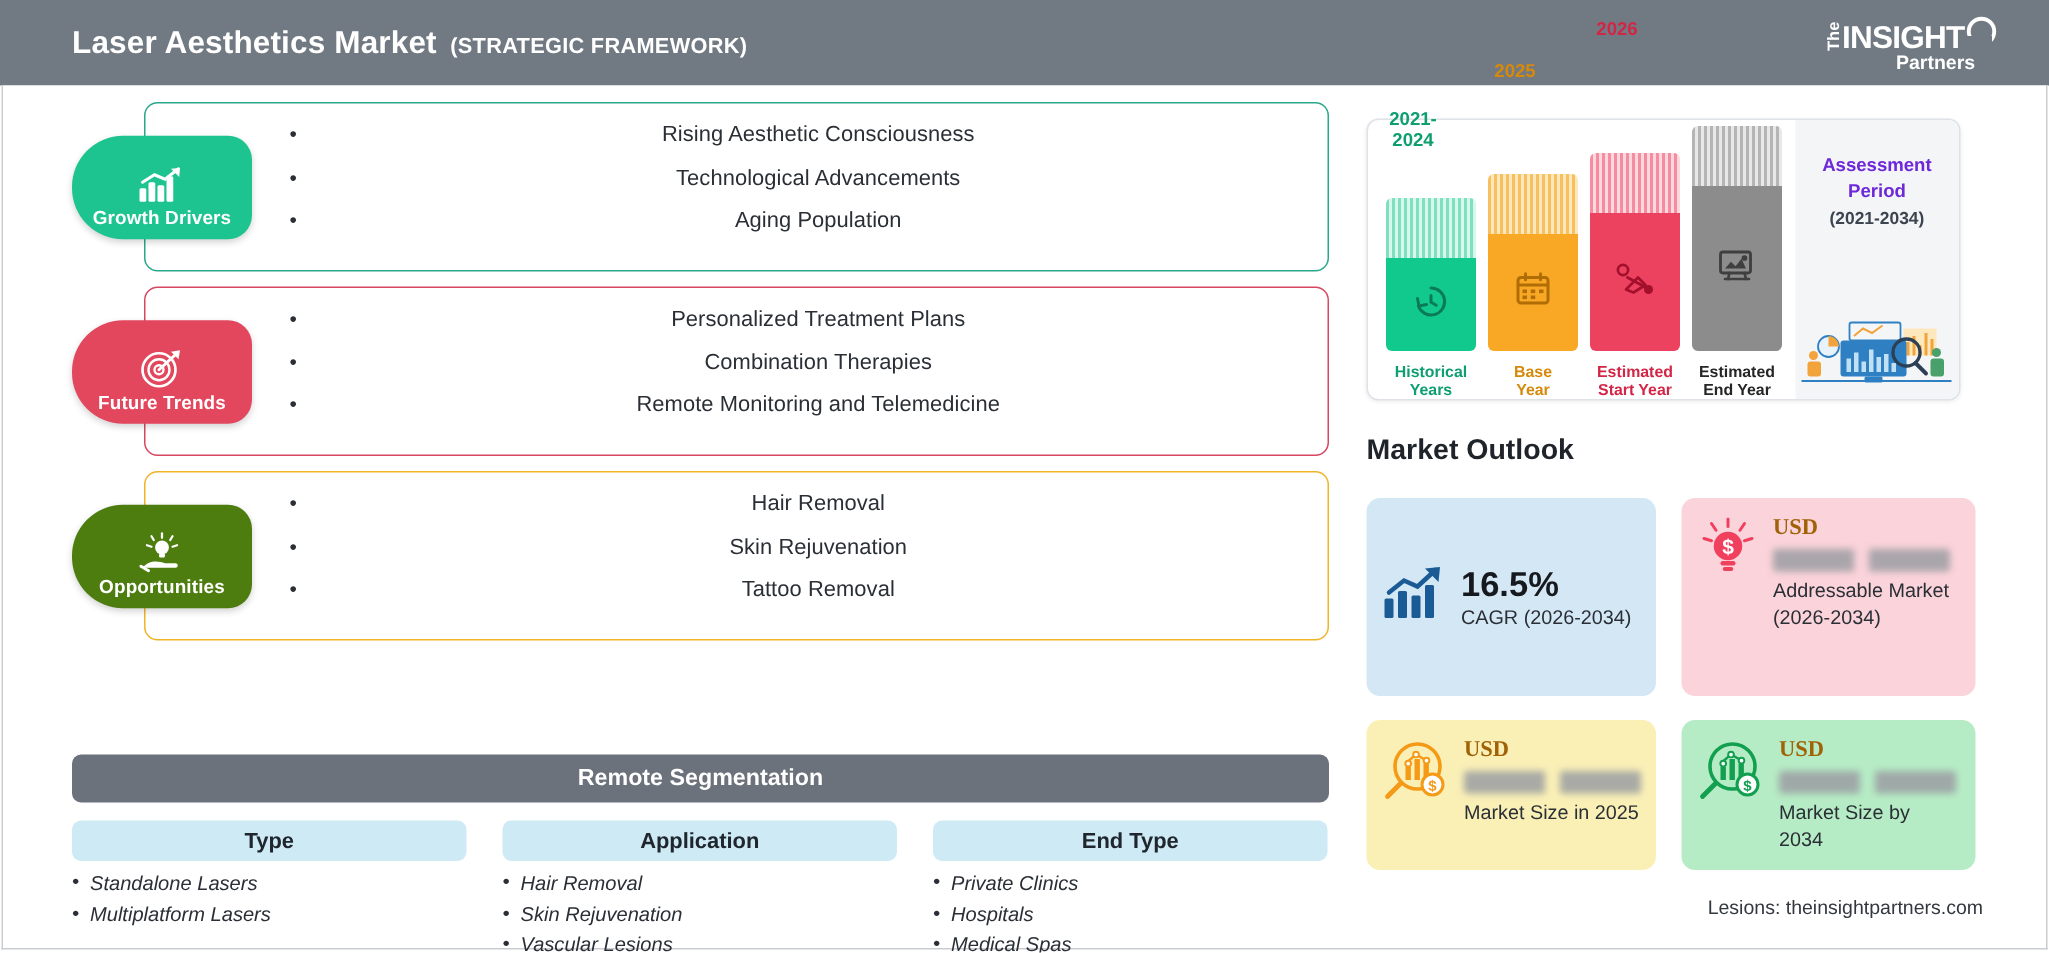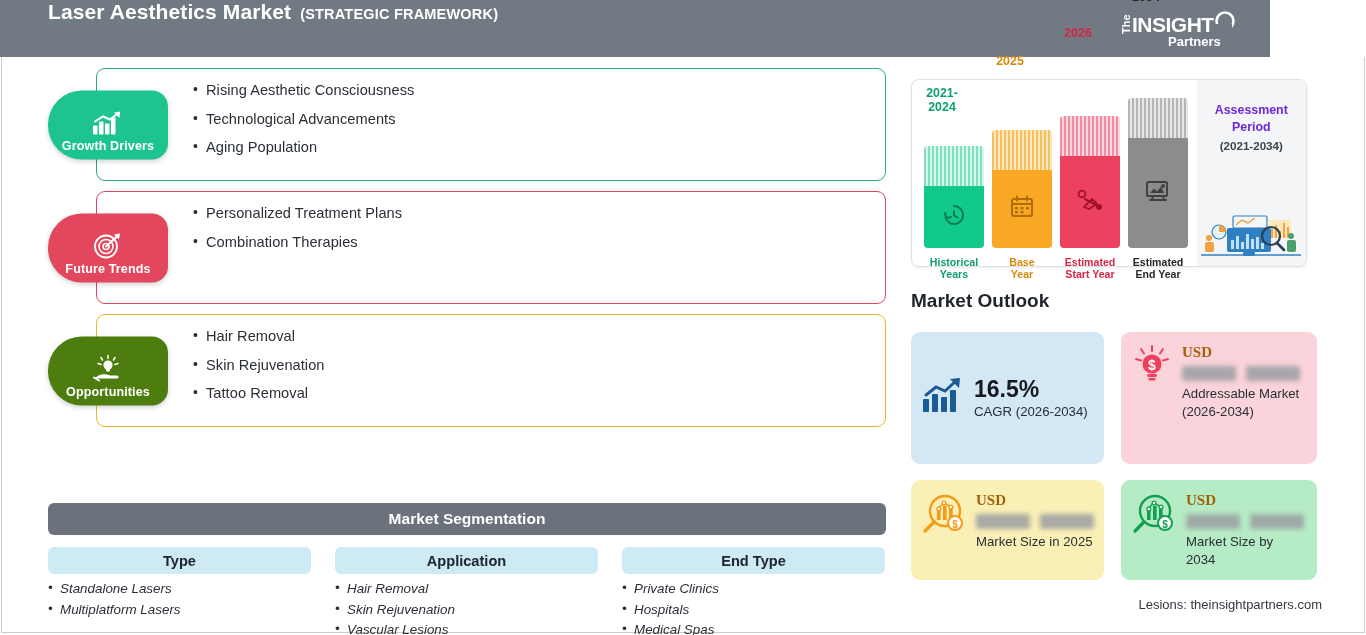--- a/index.html
+++ b/index.html
@@ -6,23 +6,23 @@
   html, body {
     width: 1366px; height: 635px;
     font-family: "Liberation Sans", sans-serif;
     background: #ffffff;
     overflow: hidden;
   }
   .page { position: relative; width: 1366px; height: 635px; background: #fff; }
 
   
   .header {
-    position: absolute; left: 0; top: 0; width: 1270px; height: 57px;
+    position: absolute; left: 0; top: 0; width: 1366px; height: 57px;
     background: #717982;
-    display: flex; 
+    display: flex; align-items: center;
   }
   .header-title-wrap { display: flex; align-items: baseline; margin-left: 48px; }
   .header-title {
     color: #ffffff; font-size: 21px; font-weight: bold; letter-spacing: .1px;
   }
   .header-sub {
     color: #ffffff; font-size: 14.5px; font-weight: bold; margin-left: 9px;
     letter-spacing: .2px;
   }
   .logo { position: absolute; right: 20px; top: 8px; width: 140px; height: 42px; }
@@ -32,21 +32,21 @@
     position: absolute; left: 1px; top: 57px; width: 1364px; height: 576px;
     border: 1px solid #c9cdd2; border-top: none; background: #fff;
   }
 
   
   .left-col { position: absolute; left: 0; top: 57px; width: 900px; height: 578px; }
 
   .row { position: absolute; left: 96px; width: 790px; }
   .rowbox {
     border: 1px solid #cfcfcf; border-radius: 9px; background: #fff;
-    padding: 14px 0 14px 96px; min-height: 113px;
+    padding: 14px 0 14px 96px; min-height: 113px; text-align: center;
   }
   .rowbox.teal   { border-color: #2aa88a; }
   .rowbox.red    { border-color: #d8465f; }
   .rowbox.orange { border-color: #f0b429; }
 
   .bullets { list-style: none; }
   .bullets li {
     font-size: 14.6px; color: #2a2f36; line-height: 1.0;
     padding-left: 13px; position: relative; margin-bottom: 14px;
     letter-spacing: .05px;
@@ -103,21 +103,21 @@
   
   .right-col { position: absolute; left: 905px; top: 57px; width: 461px; height: 578px; }
 
   .assess-panel {
     position: absolute; left: 6px; top: 22px; width: 396px; height: 188px;
     background: #fff; border: 1px solid #dfe2e6; border-radius: 8px;
     box-shadow: 0 1px 3px rgba(0,0,0,.07);
     display: flex;
   }
   .bars-area { position: relative; width: 286px; height: 100%; }
-  .bar-item { position: absolute; bottom: 18px; width: 36px; }
+  .bar-item { position: absolute; bottom: 32px; width: 36px; }
   .bar-year {
     position: absolute; width: 100%; text-align: center;
     font-size: 12.4px; font-weight: bold; left: 0;
   }
   .bar-col { width: 60px; border-radius: 4px; overflow: hidden; position: relative; }
   .bar-hatch { height: 40px; width: 100%; }
   .bar-solid { width: 100%; display: flex; align-items: center; justify-content: center; }
   .bar-caption {
     position: absolute; left: -8px; width: 76px; text-align: center;
     font-size: 10.6px; font-weight: bold; line-height: 1.15;
@@ -209,20 +209,21 @@
         </span>
         <span class="badge-label">Growth Drivers</span>
       </div>
     </div>
 
     <div class="row" style="top:134px;">
       <div class="rowbox red">
         <ul class="bullets">
           <li>Personalized Treatment Plans</li>
           <li>Combination Therapies</li>
+          <li>Remote Monitoring and Telemedicine</li>
         </ul>
       </div>
       <div class="badge red">
         <span class="badge-icon">
           <svg width="30" height="27" viewBox="0 0 30 27">
             <circle cx="13" cy="14" r="11" fill="none" stroke="#fff" stroke-width="1.8"></circle>
             <circle cx="13" cy="14" r="7" fill="none" stroke="#fff" stroke-width="1.6"></circle>
             <circle cx="13" cy="14" r="3" fill="none" stroke="#fff" stroke-width="1.6"></circle>
             <path d="M13 14 L25 3" stroke="#fff" stroke-width="2" stroke-linecap="round"></path>
             <path d="M21 2 L27 1 L26 7 Z" fill="#fff"></path>
@@ -254,21 +255,21 @@
             <rect x="15" y="14.5" width="4" height="2.6" fill="#fff" rx="1"></rect>
             <path d="M4 24 C8 19 14 19 19 21 L26 21 C28 21 28 24 26 24 Z" fill="#fff"></path>
             <path d="M3 23 L8 26" stroke="#fff" stroke-width="2" stroke-linecap="round"></path>
           </svg>
         </span>
         <span class="badge-label">Opportunities</span>
       </div>
     </div>
 
     <div class="seg-title">
-      <span>Market Segmentation</span>
+      <span>Remote Segmentation</span>
     </div>
 
     <div class="seg-cols">
       <div class="seg-col">
         <div class="seg-head">
           <span>Type</span>
         </div>
         <ul class="seg-list">
           <li>Standalone Lasers</li>
           <li>Multiplatform Lasers</li>

